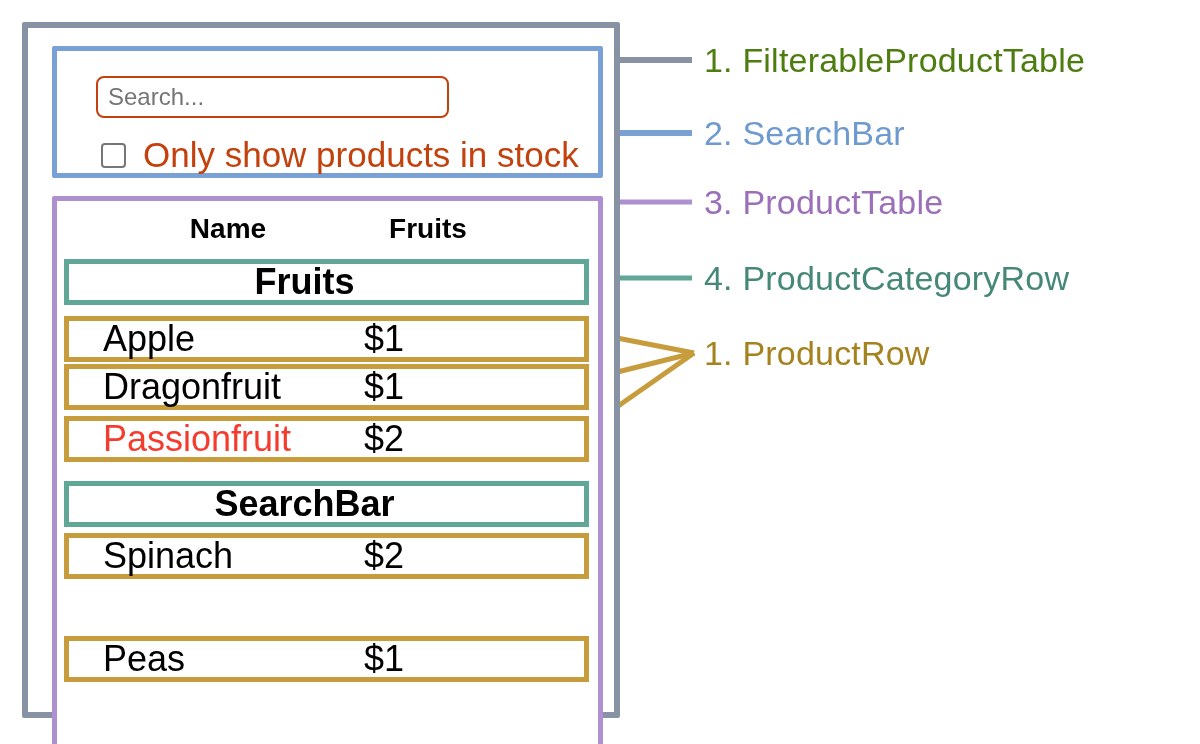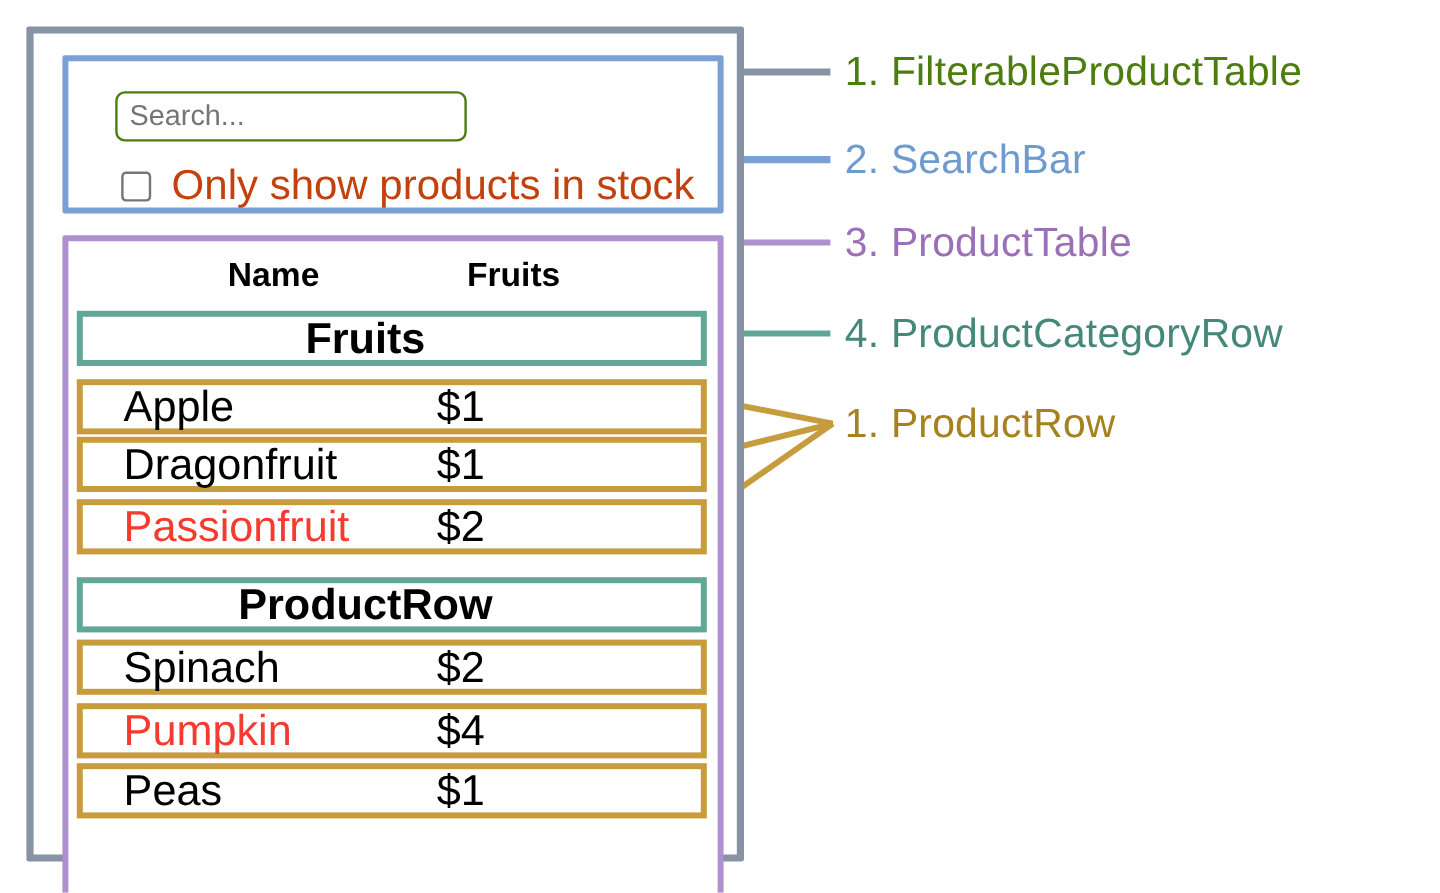--- a/index.html
+++ b/index.html
@@ -6,22 +6,22 @@
   .canvas{
     position:relative;width:1200px;height:744px;background:#ffffff;overflow:hidden;
     font-family:"Liberation Sans", sans-serif;color:#000;
   }
   .box{position:absolute;box-sizing:border-box;background:#fff;}
   
   .outer-box{left:22px;top:22px;width:598px;height:696px;border:6px solid #8792A5;border-radius:2px;}
   
   .searchbar-box{left:46px;top:40px;width:551px;height:132px;border:5px solid #7AA1D6;border-radius:2px;}
   .search-input{
-    position:absolute;left:39px;top:25px;width:293px;height:42px;box-sizing:border-box;
-    border:2px solid #4d7c0f;border-radius:8px;padding:0 10px;font-size:24px;
+    position:absolute;left:39px;top:25px;width:353px;height:42px;box-sizing:border-box;
+    border:2px solid #c2410c;border-radius:8px;padding:0 10px;font-size:24px;
     font-family:"Liberation Sans", sans-serif;color:#333;outline:none;background:#fff;
   }
   .search-input::placeholder{color:#757575;opacity:1;}
   .checkbox-row{position:absolute;left:44px;top:84px;display:flex;align-items:center;}
   .checkbox{
     appearance:none;-webkit-appearance:none;width:25px;height:25px;margin:0;
     border:2px solid #767676;border-radius:4px;background:#fff;box-sizing:border-box;cursor:pointer;
   }
   .checkbox-label{margin-left:17px;font-size:35px;color:#c2410c;white-space:nowrap;}
   
@@ -99,30 +99,26 @@
       <div class="trow product-row r-dragonfruit">
         <span class="cell-name" style="color: rgb(0, 0, 0);">Dragonfruit</span>
         <span class="cell-price">$1</span>
       </div>
       <div class="trow product-row r-passionfruit">
         <span class="cell-name" style="color: rgb(244, 59, 46);">Passionfruit</span>
         <span class="cell-price">$2</span>
       </div>
 
       <div class="trow category-row r-cat-vegetables">
-        <span>ProductRow</span>
+        <span>SearchBar</span>
       </div>
 
       <div class="trow product-row r-spinach">
         <span class="cell-name" style="color: rgb(0, 0, 0);">Spinach</span>
         <span class="cell-price">$2</span>
-      </div>
-      <div class="trow product-row r-pumpkin">
-        <span class="cell-name" style="color: rgb(244, 59, 46);">Pumpkin</span>
-        <span class="cell-price">$4</span>
       </div>
       <div class="trow product-row r-peas">
         <span class="cell-name" style="color: rgb(0, 0, 0);">Peas</span>
         <span class="cell-price">$1</span>
       </div>
     </div>
   </div>
 
   <div class="legend-label ll-1" style="color: #4d7c0f;">1. FilterableProductTable</div>
   <div class="legend-label ll-2" style="color: rgb(110, 154, 207);">2. SearchBar</div>

